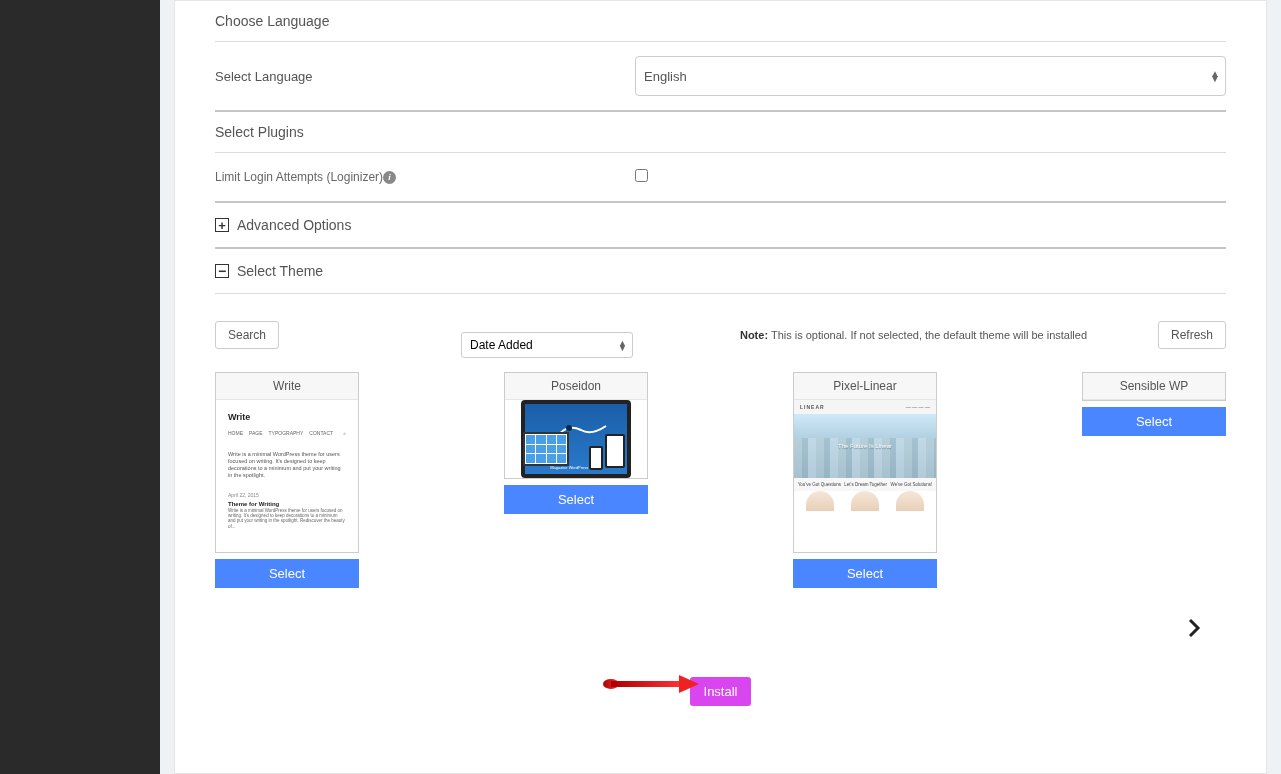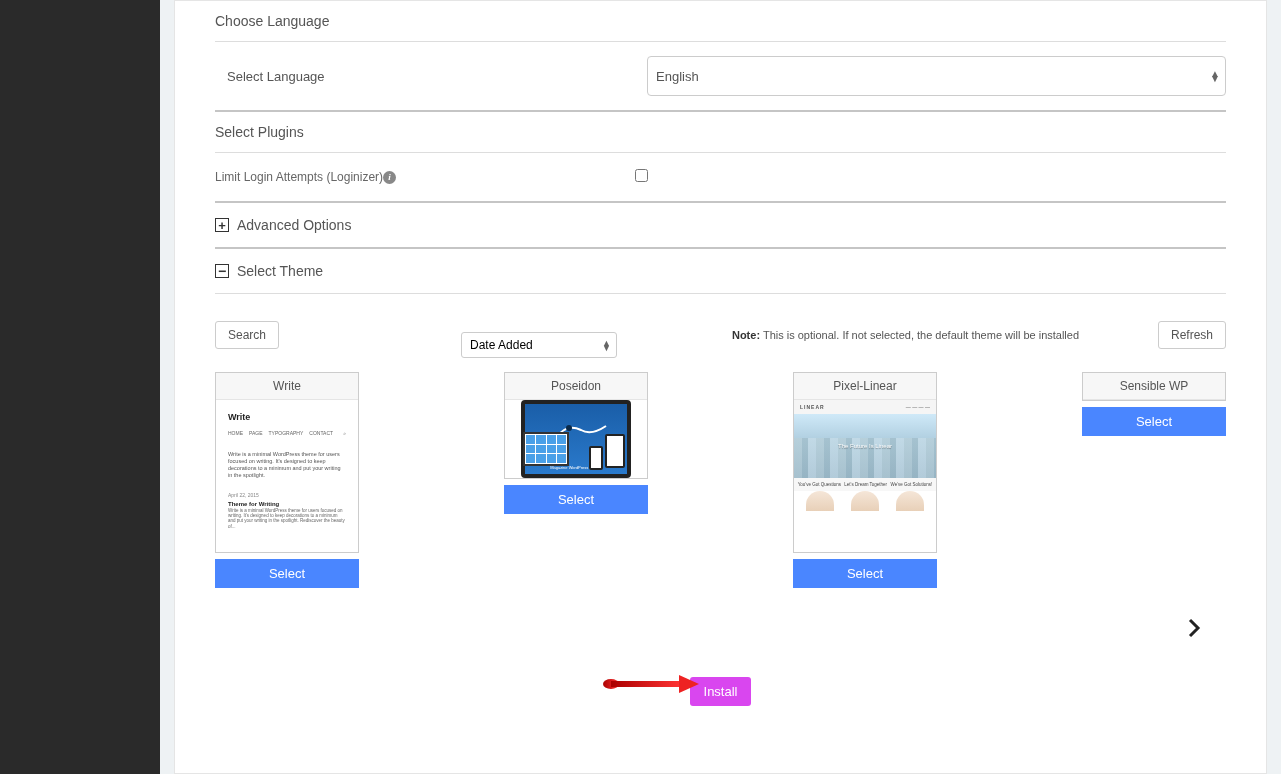--- a/index.html
+++ b/index.html
@@ -8,37 +8,37 @@
 .sidebar { width: 160px; background: #2a2a2a; flex-shrink: 0; }
 .main-wrap { flex: 1; background: #eef2f4; padding: 0; }
 .panel { background: #fff; margin: 0 14px; border: 1px solid #e5e5e5; padding: 0; min-height: 774px; }
 .inner { padding: 0 40px; }
 
 .section-title { color: #555; font-size: 14px; font-weight: 500; padding: 12px 0 12px 0; }
 .hr-light { border: 0; border-top: 1px solid #ddd; margin: 0 0 0 0; }
 .hr-heavy { border: 0; border-top: 2px solid #c5c5c5; margin: 0; }
 
 .row { display: flex; padding: 14px 0; align-items: center; }
-.row-label { width: 420px; color: #555; font-size: 13px; margin-left: 12px; }
+.row-label { width: 420px; color: #555; font-size: 13px; }
 .row-control { flex: 1; }
 
 .select-ctrl { width: 100%; height: 40px; border: 1px solid #ccc; border-radius: 4px; background: #fff; padding: 0 24px 0 8px; font-size: 13px; color: #555; appearance: none; position: relative; }
 .select-wrap { position: relative; }
 .select-caret { position: absolute; right: 6px; top: 50%; transform: translateY(-50%); pointer-events: none; font-size: 10px; color: #666; line-height: 0.5; }
 
 .plugin-row { display: flex; padding: 16px 0; align-items: center; }
 .plugin-label { width: 420px; color: #666; font-size: 12px; display: flex; align-items: center; gap: 0; }
 .info-icon { display: inline-flex; width: 13px; height: 13px; border-radius: 50%; background: #888; color: #fff; align-items: center; justify-content: center; font-size: 9px; font-weight: bold; font-style: italic; font-family: Georgia, serif; }
 
 .collapsible { display: flex; align-items: center; gap: 8px; padding: 14px 0; color: #555; font-size: 14px; }
 .toggle-box { width: 14px; height: 14px; border: 1px solid #333; display: inline-flex; align-items: center; justify-content: center; font-size: 13px; line-height: 1; background: #fff; color: #333; font-weight: bold; }
 
 .theme-toolbar { display: flex; align-items: center; padding: 18px 0 14px 0; gap: 32px; }
 .btn { border: 1px solid #ccc; background: #fff; color: #555; padding: 6px 12px; font-size: 12px; border-radius: 3px; cursor: pointer; }
-.sort-wrap { position: relative; width: 156px; margin-left: 150px; margin-top: 20px; }
+.sort-wrap { position: relative; width: 172px; margin-left: 150px; margin-top: 20px; }
 .sort-select { width: 100%; height: 26px; border: 1px solid #ccc; border-radius: 3px; padding: 0 22px 0 8px; font-size: 12px; appearance: none; background: #fff; }
 .sort-caret { position: absolute; right: 6px; top: 50%; transform: translateY(-50%); font-size: 9px; color: #666; pointer-events: none; line-height: 0.5; }
 .theme-note { flex: 1; text-align: center; font-size: 11px; color: #555; }
 .theme-note b { color: #333; padding-left: 36px; }
 
 .themes-grid { display: flex; justify-content: space-between; gap: 18px; padding: 0 0 10px 0; }
 .theme-card { width: 144px; }
 .theme-frame { border: 1px solid #ccc; background: #f7f7f7; }
 .theme-name { text-align: center; font-size: 12px; color: #555; padding: 6px 0; border-bottom: 1px solid #e5e5e5; background: #f7f7f7; }
 .theme-preview { height: 152px; background: #fff; position: relative; overflow: hidden; font-size: 7px; }

